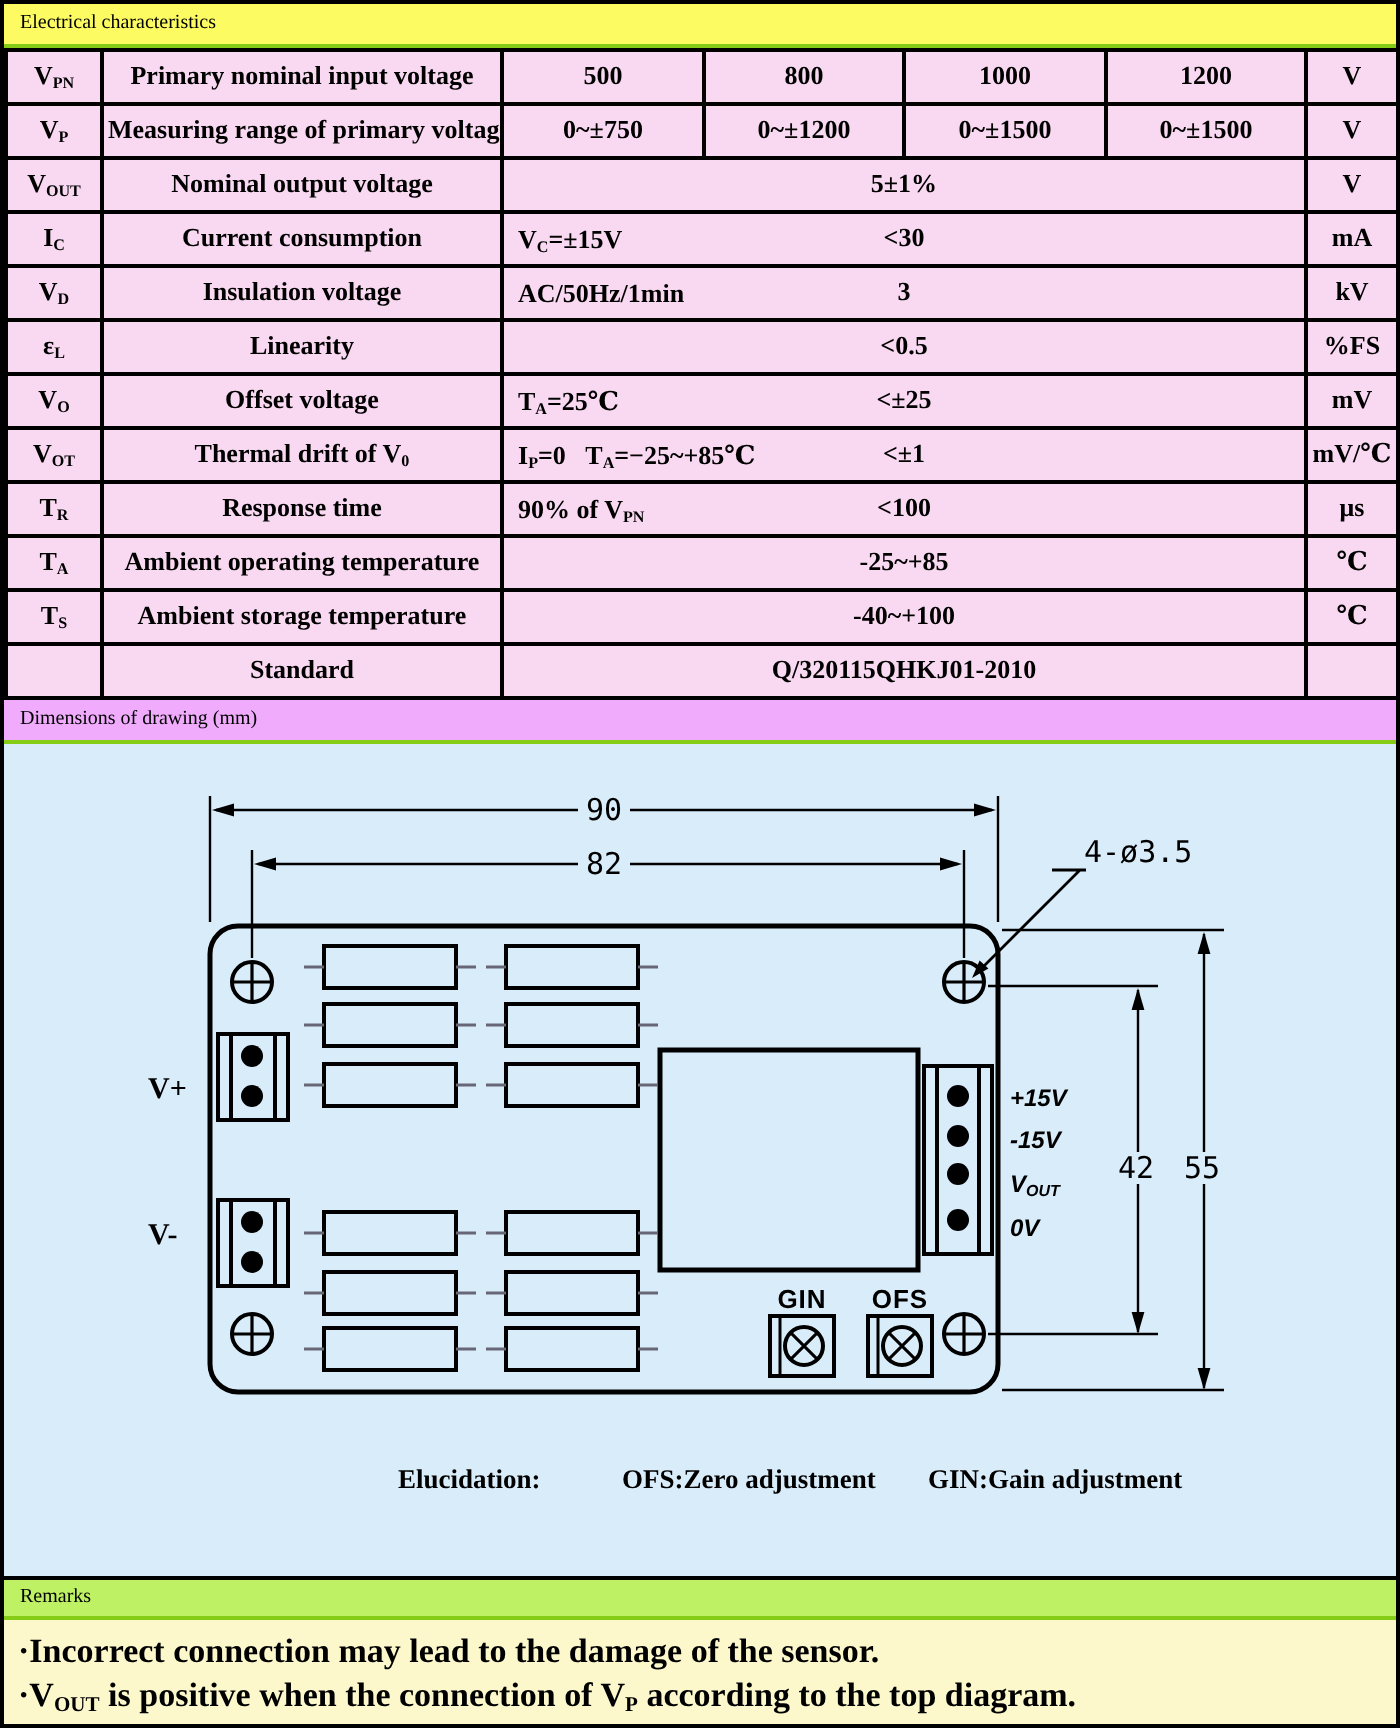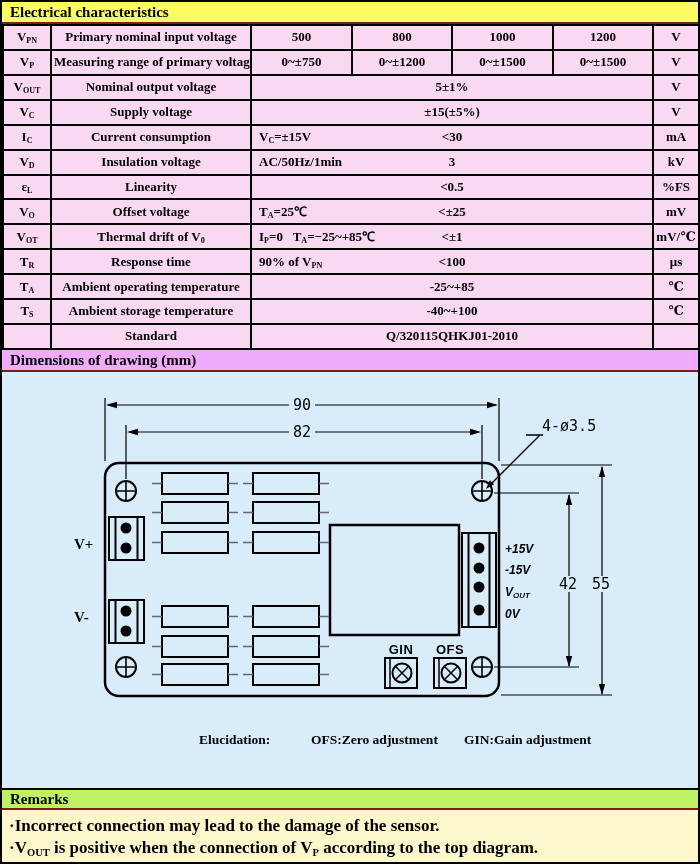--- a/index.html
+++ b/index.html
@@ -1,32 +1,32 @@
 <!DOCTYPE html>
 <html><head>
 <meta charset="utf-8">
 <style>
   * { box-sizing: border-box; margin: 0; padding: 0; }
   html,body { background:#fff; }
   body { width:700px; height:864px; font-family:"Liberation Serif","DejaVu Serif","DejaVu Sans",serif; }
   .page { width:700px; height:864px; border:2px solid #000; background:#fff; overflow:hidden; }
 
-  .bar { font-weight:bold; font-size:15px; padding-left:8px; border-bottom:2px solid #7f1d1d; }
+  .bar { font-weight:normal; font-size:10px; padding-left:8px; border-bottom:2px solid #84cc16; }
   .bar-yellow { height:22px; line-height:20px; background:#FCFC62; }
   .bar-green  { height:22px; line-height:20px; background:#f0abfc; }
   .bar-blue   { height:22px; line-height:18px; background:#bef264; border-top:2px solid #000; }
 
   table.elec { width:696px; height:326px; border-collapse:collapse; table-layout:fixed; background:#F9D9F1; }
   table.elec td { border:2px solid #000; font-weight:bold; font-size:13px; text-align:center;
                   height:21px; padding:0 2px; white-space:nowrap; overflow:hidden; line-height:1.1; }
   td.sym   { font-size:13.5px; }
   td.label { text-align:left; padding-left:6px; font-size:12.5px; }
   td.unit  { font-size:12.5px; }
   td.merged { position:relative;margin-left:12px; }
-  td.merged .cond { position:absolute; left:7px; top:50%; transform:translateY(-50%); white-space:nowrap;font-family:Liberation Serif, serif; }
+  td.merged .cond { position:absolute; left:7px; top:50%; transform:translateY(-50%); white-space:nowrap; }
   sub { font-size:0.62em; vertical-align:-0.25em; line-height:0; }
 
   .drawing { height:416px; background:#D9ECFA; }
   .drawing svg { display:block; }
 
   .dimtxt { font-family:"DejaVu Sans Mono",monospace; font-size:15px; fill:#000; }
   .lblserif { font-family:"Liberation Serif","DejaVu Serif",serif; font-weight:bold; font-size:15px; fill:#000; }
   .pin { font-family:"Liberation Sans","DejaVu Sans",sans-serif; font-weight:bold; font-style:italic; font-size:12px; fill:#000; }
   .pot { font-family:"Liberation Sans","DejaVu Sans",sans-serif; font-weight:bold; font-size:13px; fill:#000; letter-spacing:0.5px; }
   .eluc { font-family:"Liberation Serif","DejaVu Serif",serif; font-weight:bold; font-size:13.5px; fill:#000; }
@@ -69,26 +69,20 @@
           <td class="val">0~±750</td>
           <td class="val">0~±1200</td>
           <td class="val">0~±1500</td>
           <td class="val">0~±1500</td>
           <td class="unit">V</td>
         </tr>
         <tr>
           <td class="sym">V<sub>OUT</sub></td>
           <td class="label">Nominal output voltage</td>
           <td class="merged" colspan="4"><span class="cond"></span><span>5±1%</span></td>
-          <td class="unit">V</td>
-        </tr>
-        <tr>
-          <td class="sym">V<sub>C</sub></td>
-          <td class="label">Supply voltage</td>
-          <td class="merged" colspan="4"><span class="cond"></span><span>±15(±5%)</span></td>
           <td class="unit">V</td>
         </tr>
         <tr>
           <td class="sym">I<sub>C</sub></td>
           <td class="label">Current consumption</td>
           <td class="merged" colspan="4"><span class="cond">V<sub>C</sub>=±15V</span><span>&lt;30</span></td>
           <td class="unit">mA</td>
         </tr>
         <tr>
           <td class="sym">V<sub>D</sub></td>

